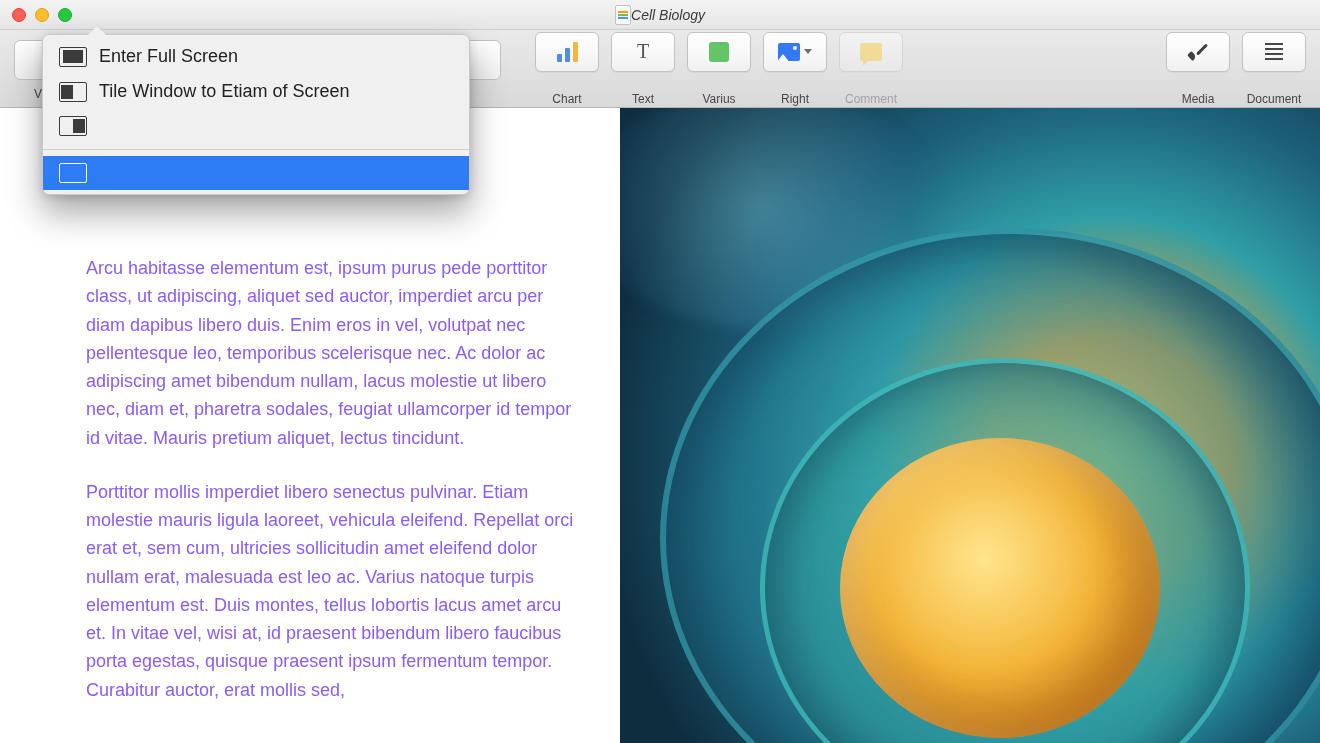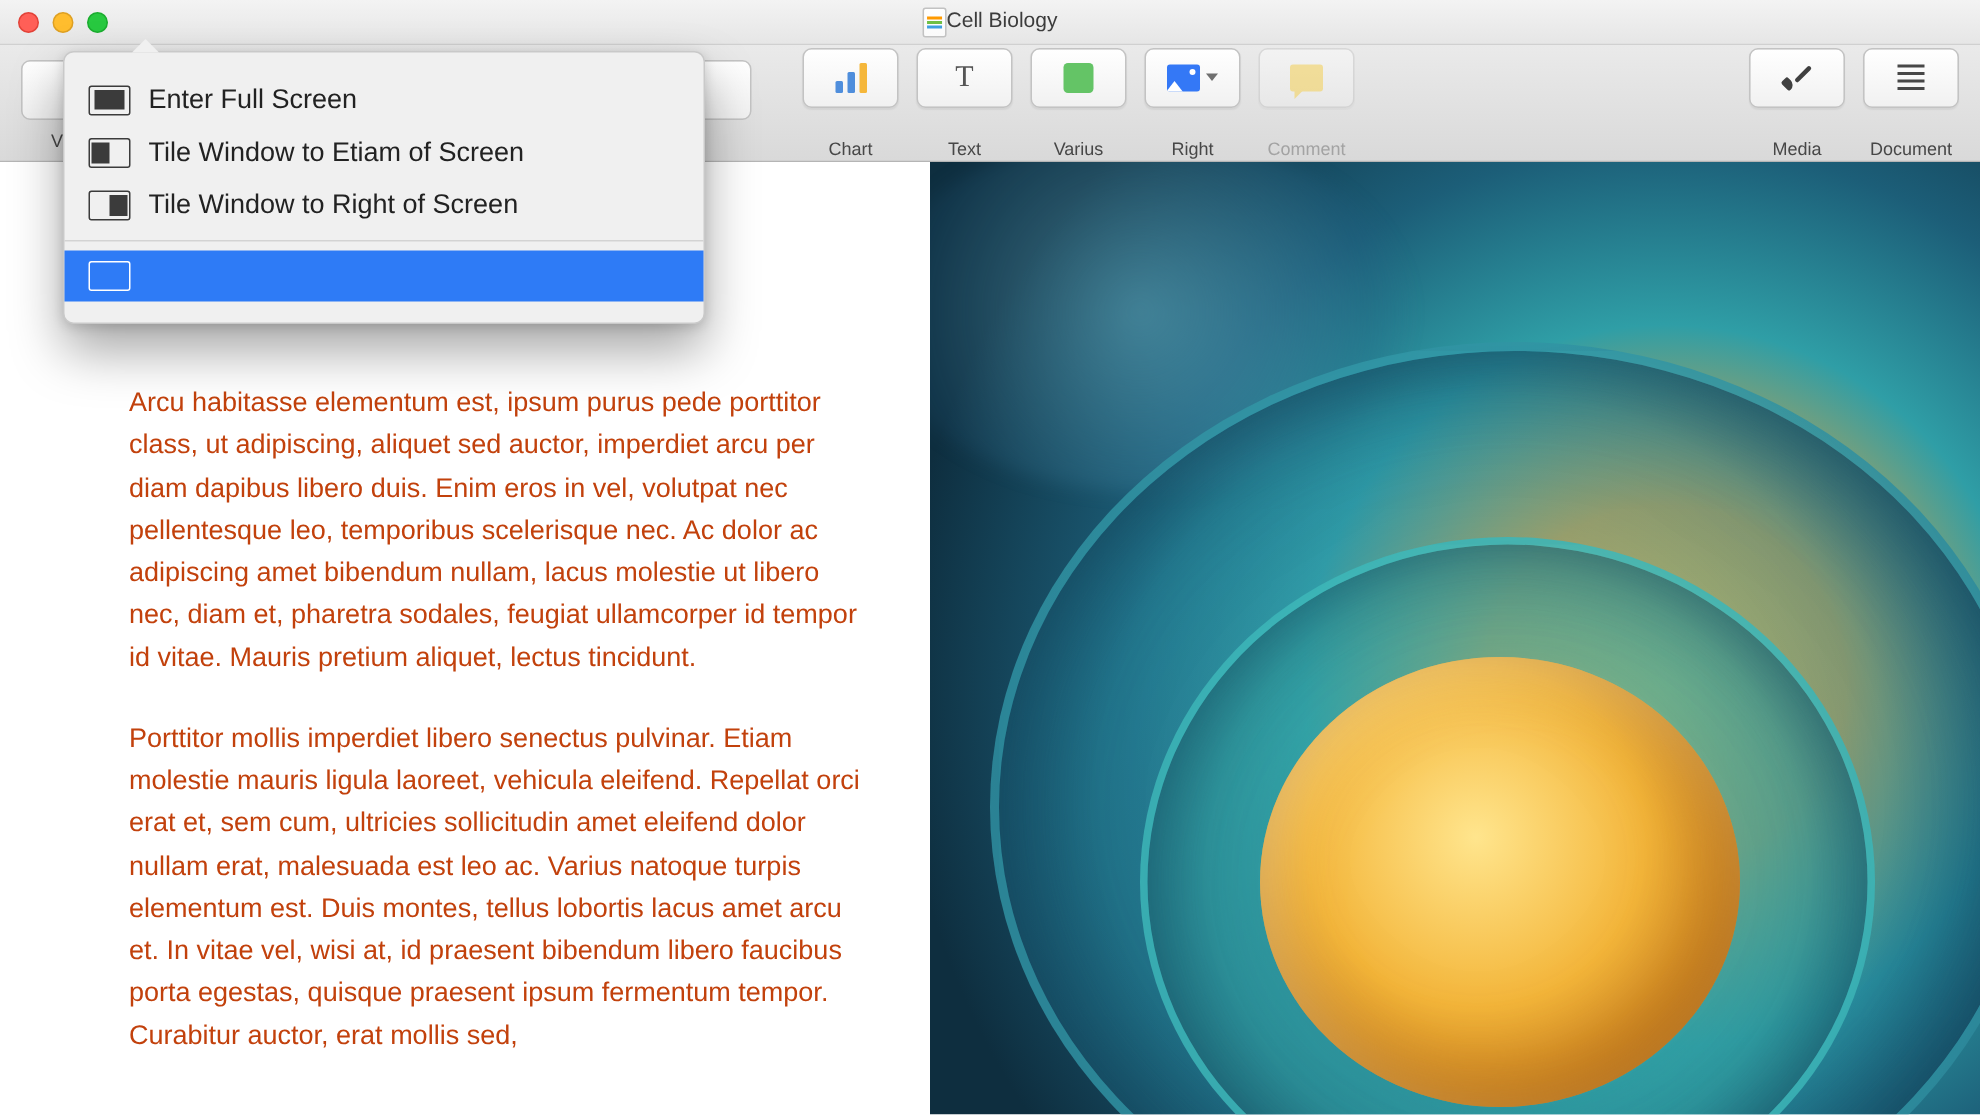--- a/index.html
+++ b/index.html
@@ -42,24 +42,25 @@
     border-right: 9px solid transparent;
     border-bottom: 9px solid #f0f0f0;
     z-index: 60;
   }
 
   .window-title {
     position: absolute;
     left: 50%;
     transform: translateX(-50%);
     display: flex;
-    align-items: flex-start;
+    align-items: center;
     gap: 0;
     font-size: 14px;
     color: #3c3c3c;
+    font-style: italic;
   }
   .doc-icon {
     width: 16px; height: 20px;
     background: linear-gradient(#fff,#fafafa);
     border: 1px solid #c2c2c2;
     border-radius: 2px;
     position: relative;
   }
   .doc-icon::after {
     content:"";
@@ -211,21 +212,21 @@
   .dropdown {
     position: absolute;
     left: 42px;
     top: 34px;
     width: 428px;
     background: #f0f0f0;
     border: 1px solid #c9c9c9;
     border-radius: 7px;
     box-shadow: 0 18px 35px rgba(0,0,0,.35), 0 2px 8px rgba(0,0,0,.15);
     z-index: 50;
-    padding: 14px 0;
+    padding: 4px 0;
   }
   .menu-item {
     display: flex;
     align-items: center;
     gap: 12px;
     padding: 7px 16px;
     font-size: 18px;
     color: #222;
   }
   .menu-item .mi-icon {
@@ -262,21 +263,21 @@
   }
   .page-left {
     flex: 0 0 47%;
     padding: 0 40px 0 86px;
     overflow: hidden;
   }
   .page-left .spacer-top { height: 146px; }
   .para {
     font-size: 18px;
     line-height: 1.57;
-    color: #c2410c;
+    color: #8b5cf6;
     margin: 0 0 26px 0;
   }
   .page-right {
     flex: 1;
     position: relative;
     overflow: hidden;
     background: radial-gradient(circle at 70% 55%, #f7c54a, #e8a23a 20%, #2f9ea6 40%, #1c5e78 60%, #0e2e3f 85%);
   }
   
   .cell-outer {
@@ -412,21 +413,20 @@
   <div class="menu-item">
     <span class="mi-icon full-inner"></span>
     <span>Enter Full Screen</span>
   </div>
   <div class="menu-item">
     <span class="mi-icon left-inner"></span>
     <span>Tile Window to Etiam of Screen</span>
   </div>
   <div class="menu-item">
     <span class="mi-icon right-inner"></span>
-    <span>Tile Window to Right of Screen</span>
   </div>
   <div class="menu-sep"></div>
   <div class="menu-item selected">
     <span class="mi-icon"></span>
   </div>
 </div>
 
 <div class="content">
   <div class="page-left">
     <div class="spacer-top"></div>

